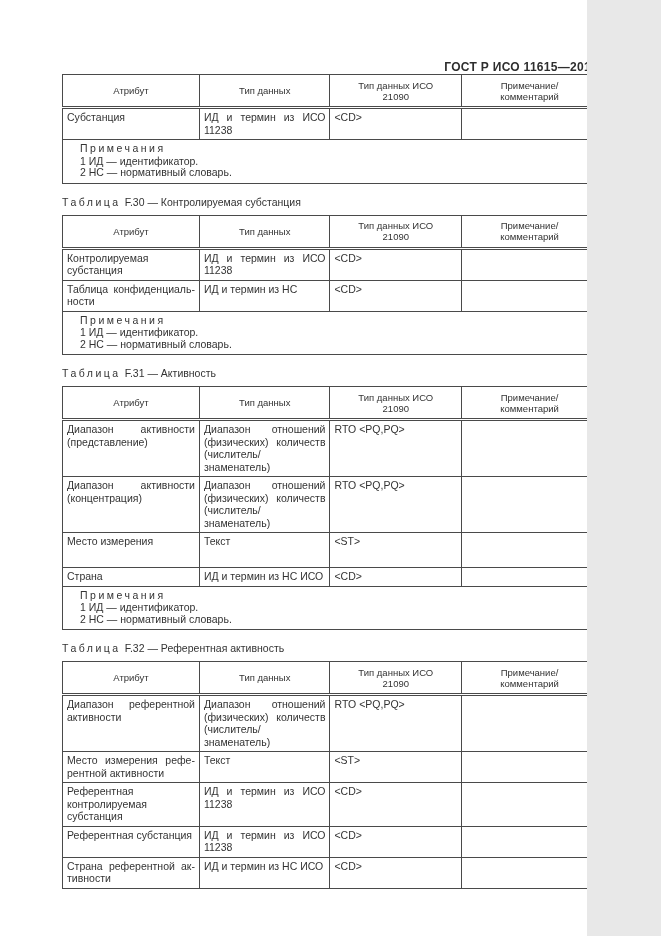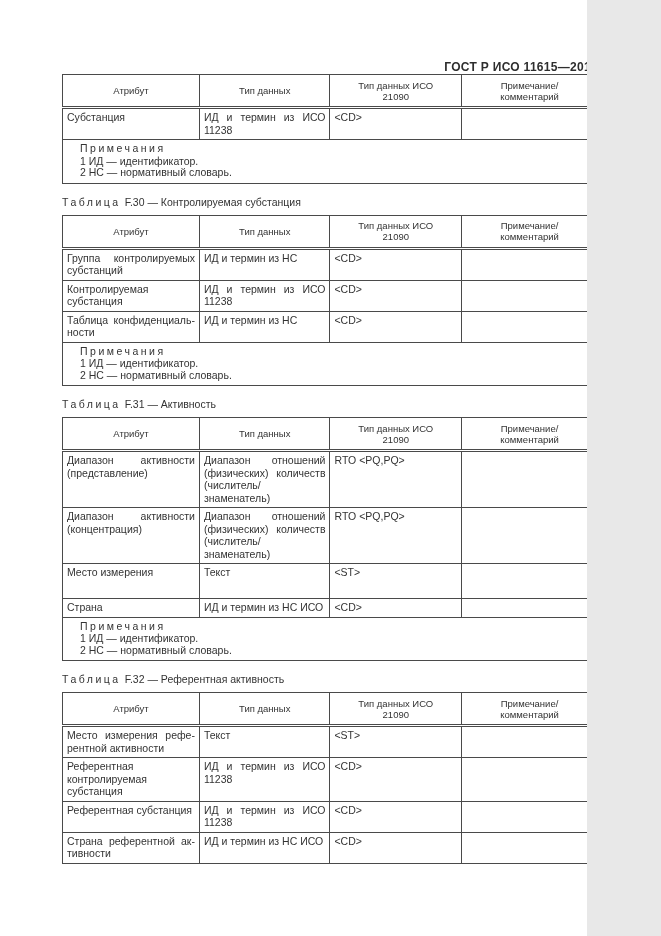--- a/index.html
+++ b/index.html
@@ -123,26 +123,20 @@
       <thead>
         <tr>
           <th>Атрибут</th>
           <th>Тип данных</th>
           <th>Тип данных ИСО 21090</th>
           <th>Примечание/комментарий</th>
         </tr>
       </thead>
       <tbody>
         <tr>
-          <td class="c0">Группа контролируемых субстанций</td>
-          <td class="c1">ИД и термин из НС</td>
-          <td>&lt;CD&gt;</td>
-          <td></td>
-        </tr>
-        <tr>
           <td class="c0">Контролируемая субстанция</td>
           <td class="c1">ИД и термин из ИСО 11238</td>
           <td>&lt;CD&gt;</td>
           <td></td>
         </tr>
         <tr>
           <td class="c0">Таблица конфиденциаль­ности</td>
           <td class="c1">ИД и термин из НС</td>
           <td>&lt;CD&gt;</td>
           <td></td>
@@ -219,20 +213,26 @@
       <thead>
         <tr>
           <th>Атрибут</th>
           <th>Тип данных</th>
           <th>Тип данных ИСО 21090</th>
           <th>Примечание/комментарий</th>
         </tr>
       </thead>
       <tbody>
         <tr>
+          <td class="c0">Диапазон референтной активности</td>
+          <td class="c1">Диапазон отношений (фи­зических) количеств (чис­литель/ знаменатель)</td>
+          <td>RTO &lt;PQ,PQ&gt;</td>
+          <td></td>
+        </tr>
+        <tr>
           <td class="c0">Место измерения рефе­рентной активности</td>
           <td class="c1">Текст</td>
           <td>&lt;ST&gt;</td>
           <td></td>
         </tr>
         <tr>
           <td class="c0">Референтная контролиру­емая субстанция</td>
           <td class="c1">ИД и термин из ИСО 11238</td>
           <td>&lt;CD&gt;</td>
           <td></td>

